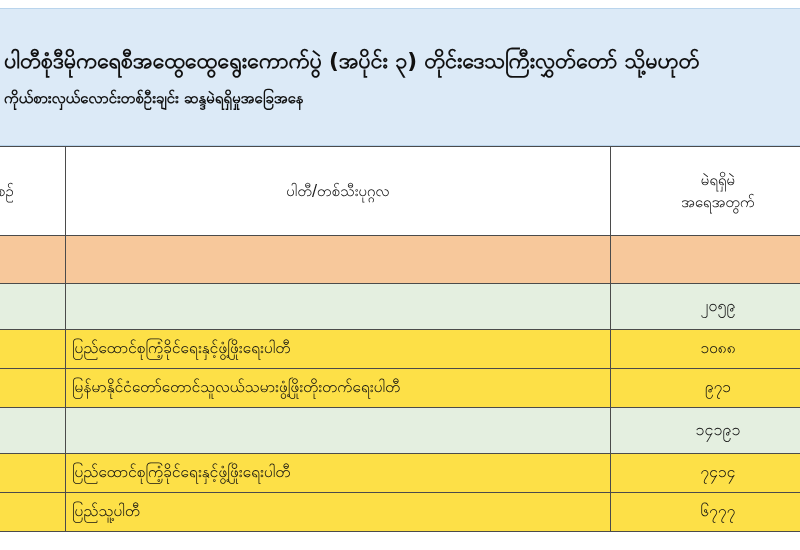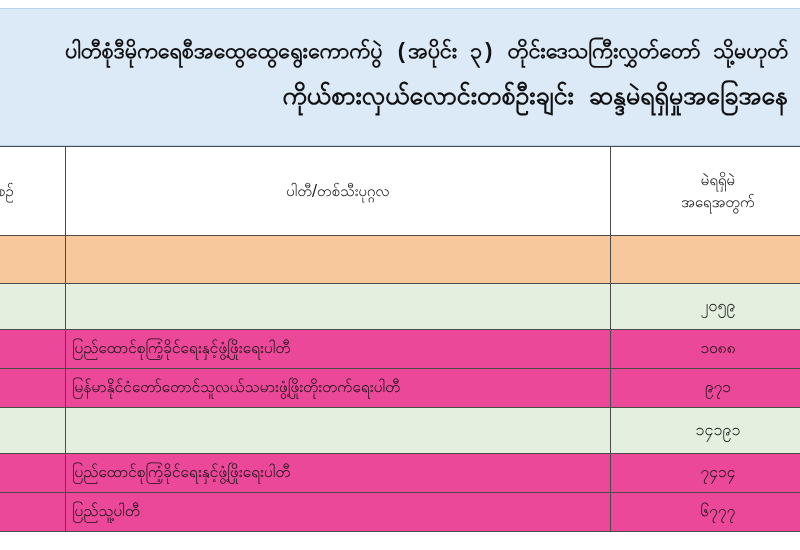--- a/index.html
+++ b/index.html
@@ -25,43 +25,42 @@
     position: absolute;
     left: 0;
     top: 8px;
     width: 800px;
     height: 138px;
     background: #dceaf7;
     border-top: 1px solid #b9d4ec;
     border-bottom: 1px solid #b9d4ec;
     display: flex;
     flex-direction: column;
-    align-items: flex-end;
+    align-items: flex-start;
     justify-content: center;
     box-sizing: border-box;
-    padding: 0 12px;
-    font-family: Liberation Mono, monospace;
+    padding: 0 4px;
   }
 
   .title-line {
     text-align: center;
     color: #111111;
     font-size: 21px;
     line-height: 1.55;
     font-weight: bold;
     white-space: nowrap;
   }
 
   .title-line-1 {
     font-size: 21.5px;
     letter-spacing: -0.1px;
   }
 
   .title-line-2 {
-    font-size: 25px;
+    font-size: 15px;
     margin-top: 10px;
   }
 
   
   .table-wrap {
     position: absolute;
     left: 0;
     top: 146px;
     width: 727px;
   }
@@ -113,21 +112,21 @@
     font-size: 16px;
   }
 
   tr.subtotal td.c-party-cell {
     background: #e4efe0;
   }
 
   
   tr.datarow td {
     height: 38px;
-    background: #ec4899;
+    background: #fde047;
   }
 
   td.party {
     text-align: left;
     font-size: 15.5px;
     padding-left: 10px;
     white-space: nowrap;
   }
 
   td.votes {

